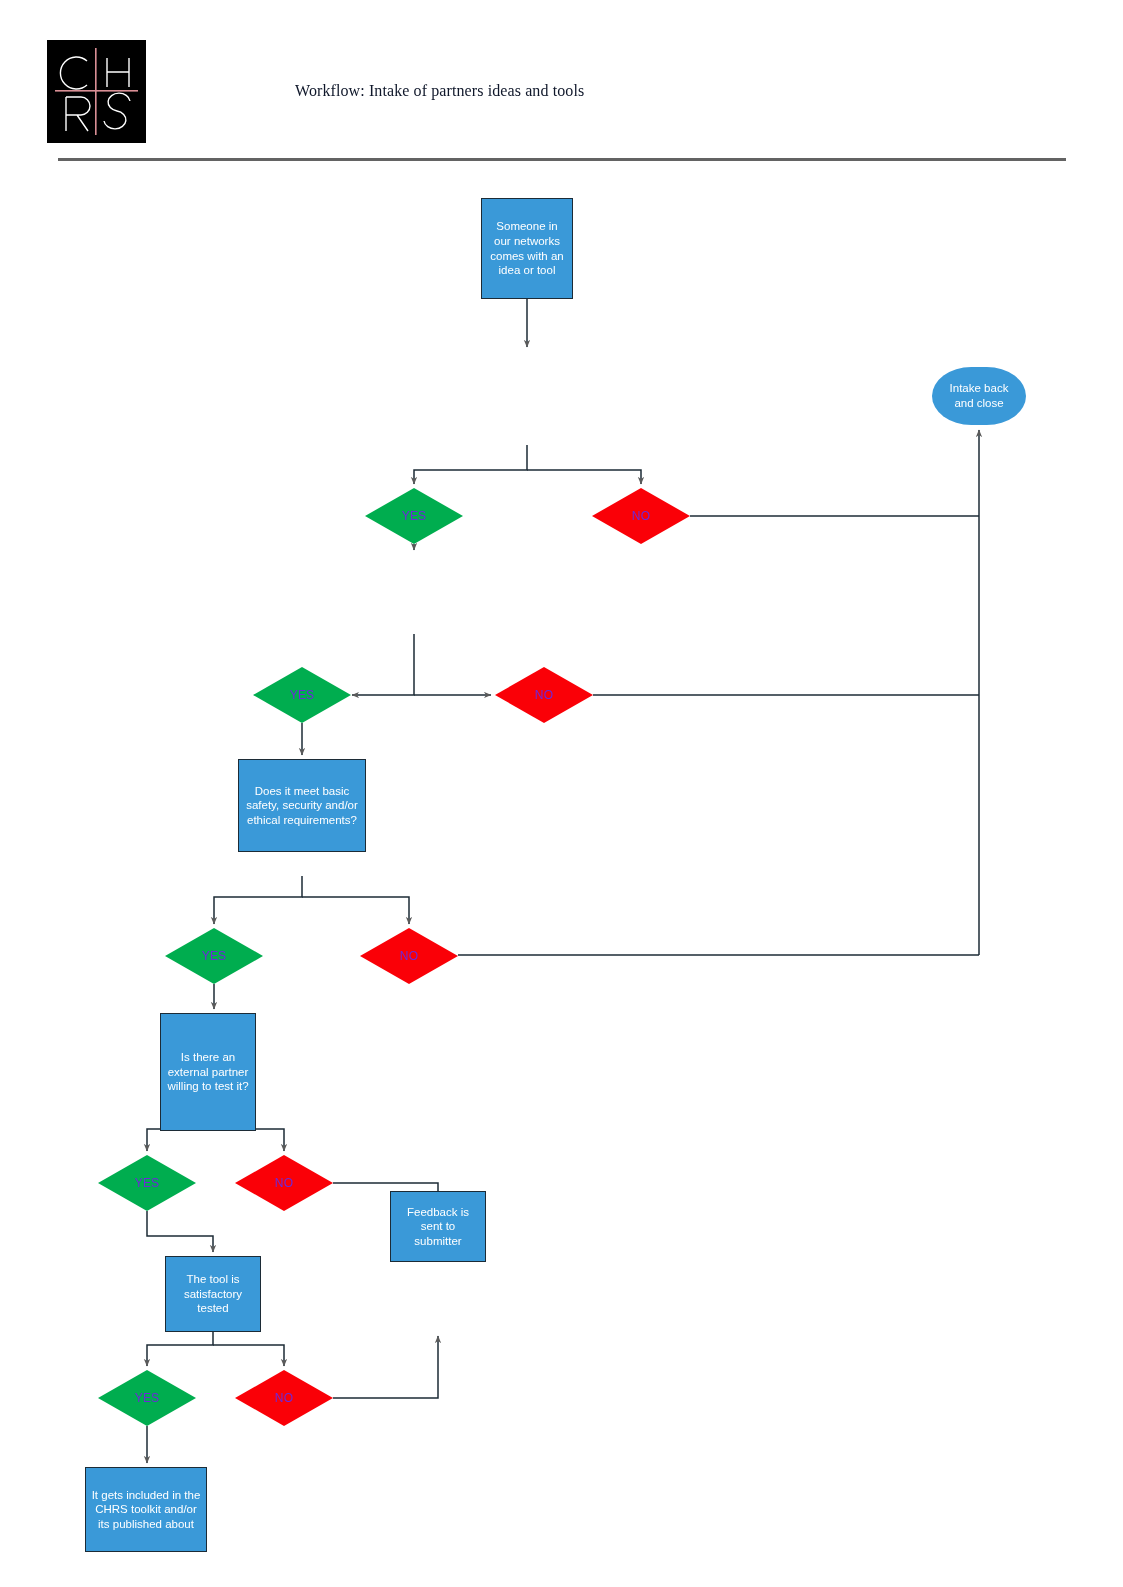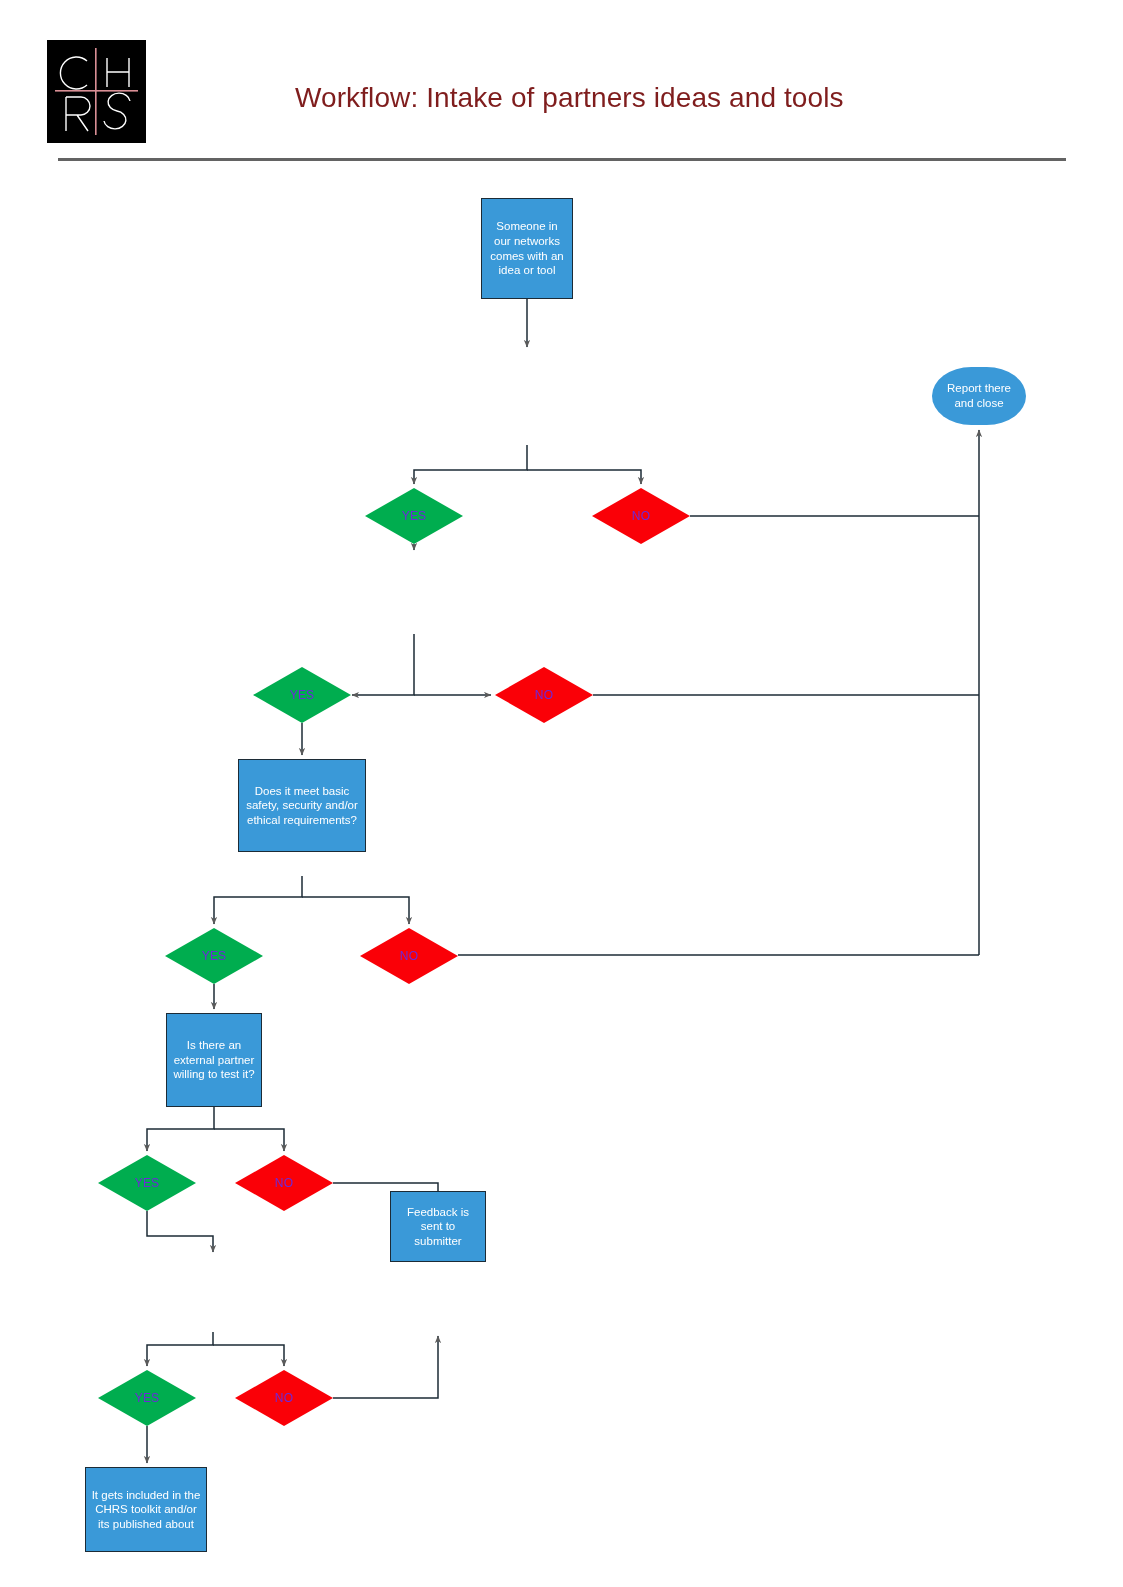--- a/index.html
+++ b/index.html
@@ -27,24 +27,25 @@
     width: 99px;
     height: 103px;
     background: #000000;
   }
   #header-logo svg { display: block; }
 
   #page-title {
     position: absolute;
     left: 295px;
     top: 82px;
-    font-size: 28px;
-    color: #7f1d1d;
+    font-size: 16px;
+    color: #0f172a;
     letter-spacing: 0.1px;
     white-space: nowrap;
+    font-family: Liberation Serif, serif;
   }
 
   #header-rule {
     position: absolute;
     left: 58px;
     top: 158px;
     width: 1008px;
     height: 3px;
     background: #636363;
   }
@@ -229,51 +230,54 @@
     <div class="node node-decision yes" style="left:165px; top:928px; width:98px; height:56px;">
       <span class="dia"></span>
       <span class="dlabel">YES</span>
     </div>
 
     <div class="node node-decision no" style="left:360px; top:928px; width:98px; height:56px;">
       <span class="dia"></span>
       <span class="dlabel">NO</span>
     </div>
 
-    <div class="node node-process" style="left:166px; top:1013px; width:96px; height:94px;">
+    <div class="node node-process" style="left:160px; top:1013px; width:96px; height:118px;">
       <span>Is there an external partner willing to test it?</span>
     </div>
 
     <div class="node node-decision yes" style="left:98px; top:1155px; width:98px; height:56px;">
       <span class="dia"></span>
       <span class="dlabel">YES</span>
     </div>
 
     <div class="node node-decision no" style="left:235px; top:1155px; width:98px; height:56px;">
       <span class="dia"></span>
       <span class="dlabel">NO</span>
     </div>
 
+    <div class="node node-process" style="left:165px; top:1256px; width:96px; height:76px;">
+      <span>The tool is satisfactory tested</span>
+    </div>
 
     <div class="node node-process" style="left:390px; top:1191px; width:96px; height:71px;">
       <span>Feedback is sent to submitter</span>
     </div>
 
     <div class="node node-decision yes" style="left:98px; top:1370px; width:98px; height:56px;">
       <span class="dia"></span>
       <span class="dlabel">YES</span>
     </div>
 
     <div class="node node-decision no" style="left:235px; top:1370px; width:98px; height:56px;">
       <span class="dia"></span>
       <span class="dlabel">NO</span>
     </div>
 
     <div class="node node-process" style="left:85px; top:1467px; width:122px; height:85px;">
       <span>It gets included in the CHRS toolkit and/or its published about</span>
     </div>
 
     <div class="node node-terminal" style="left:932px; top:367px; width:94px; height:58px;">
-      <span>Report there and close</span>
+      <span>Intake back and close</span>
     </div>
 
   </div>
 </div>
 
 </body></html>

